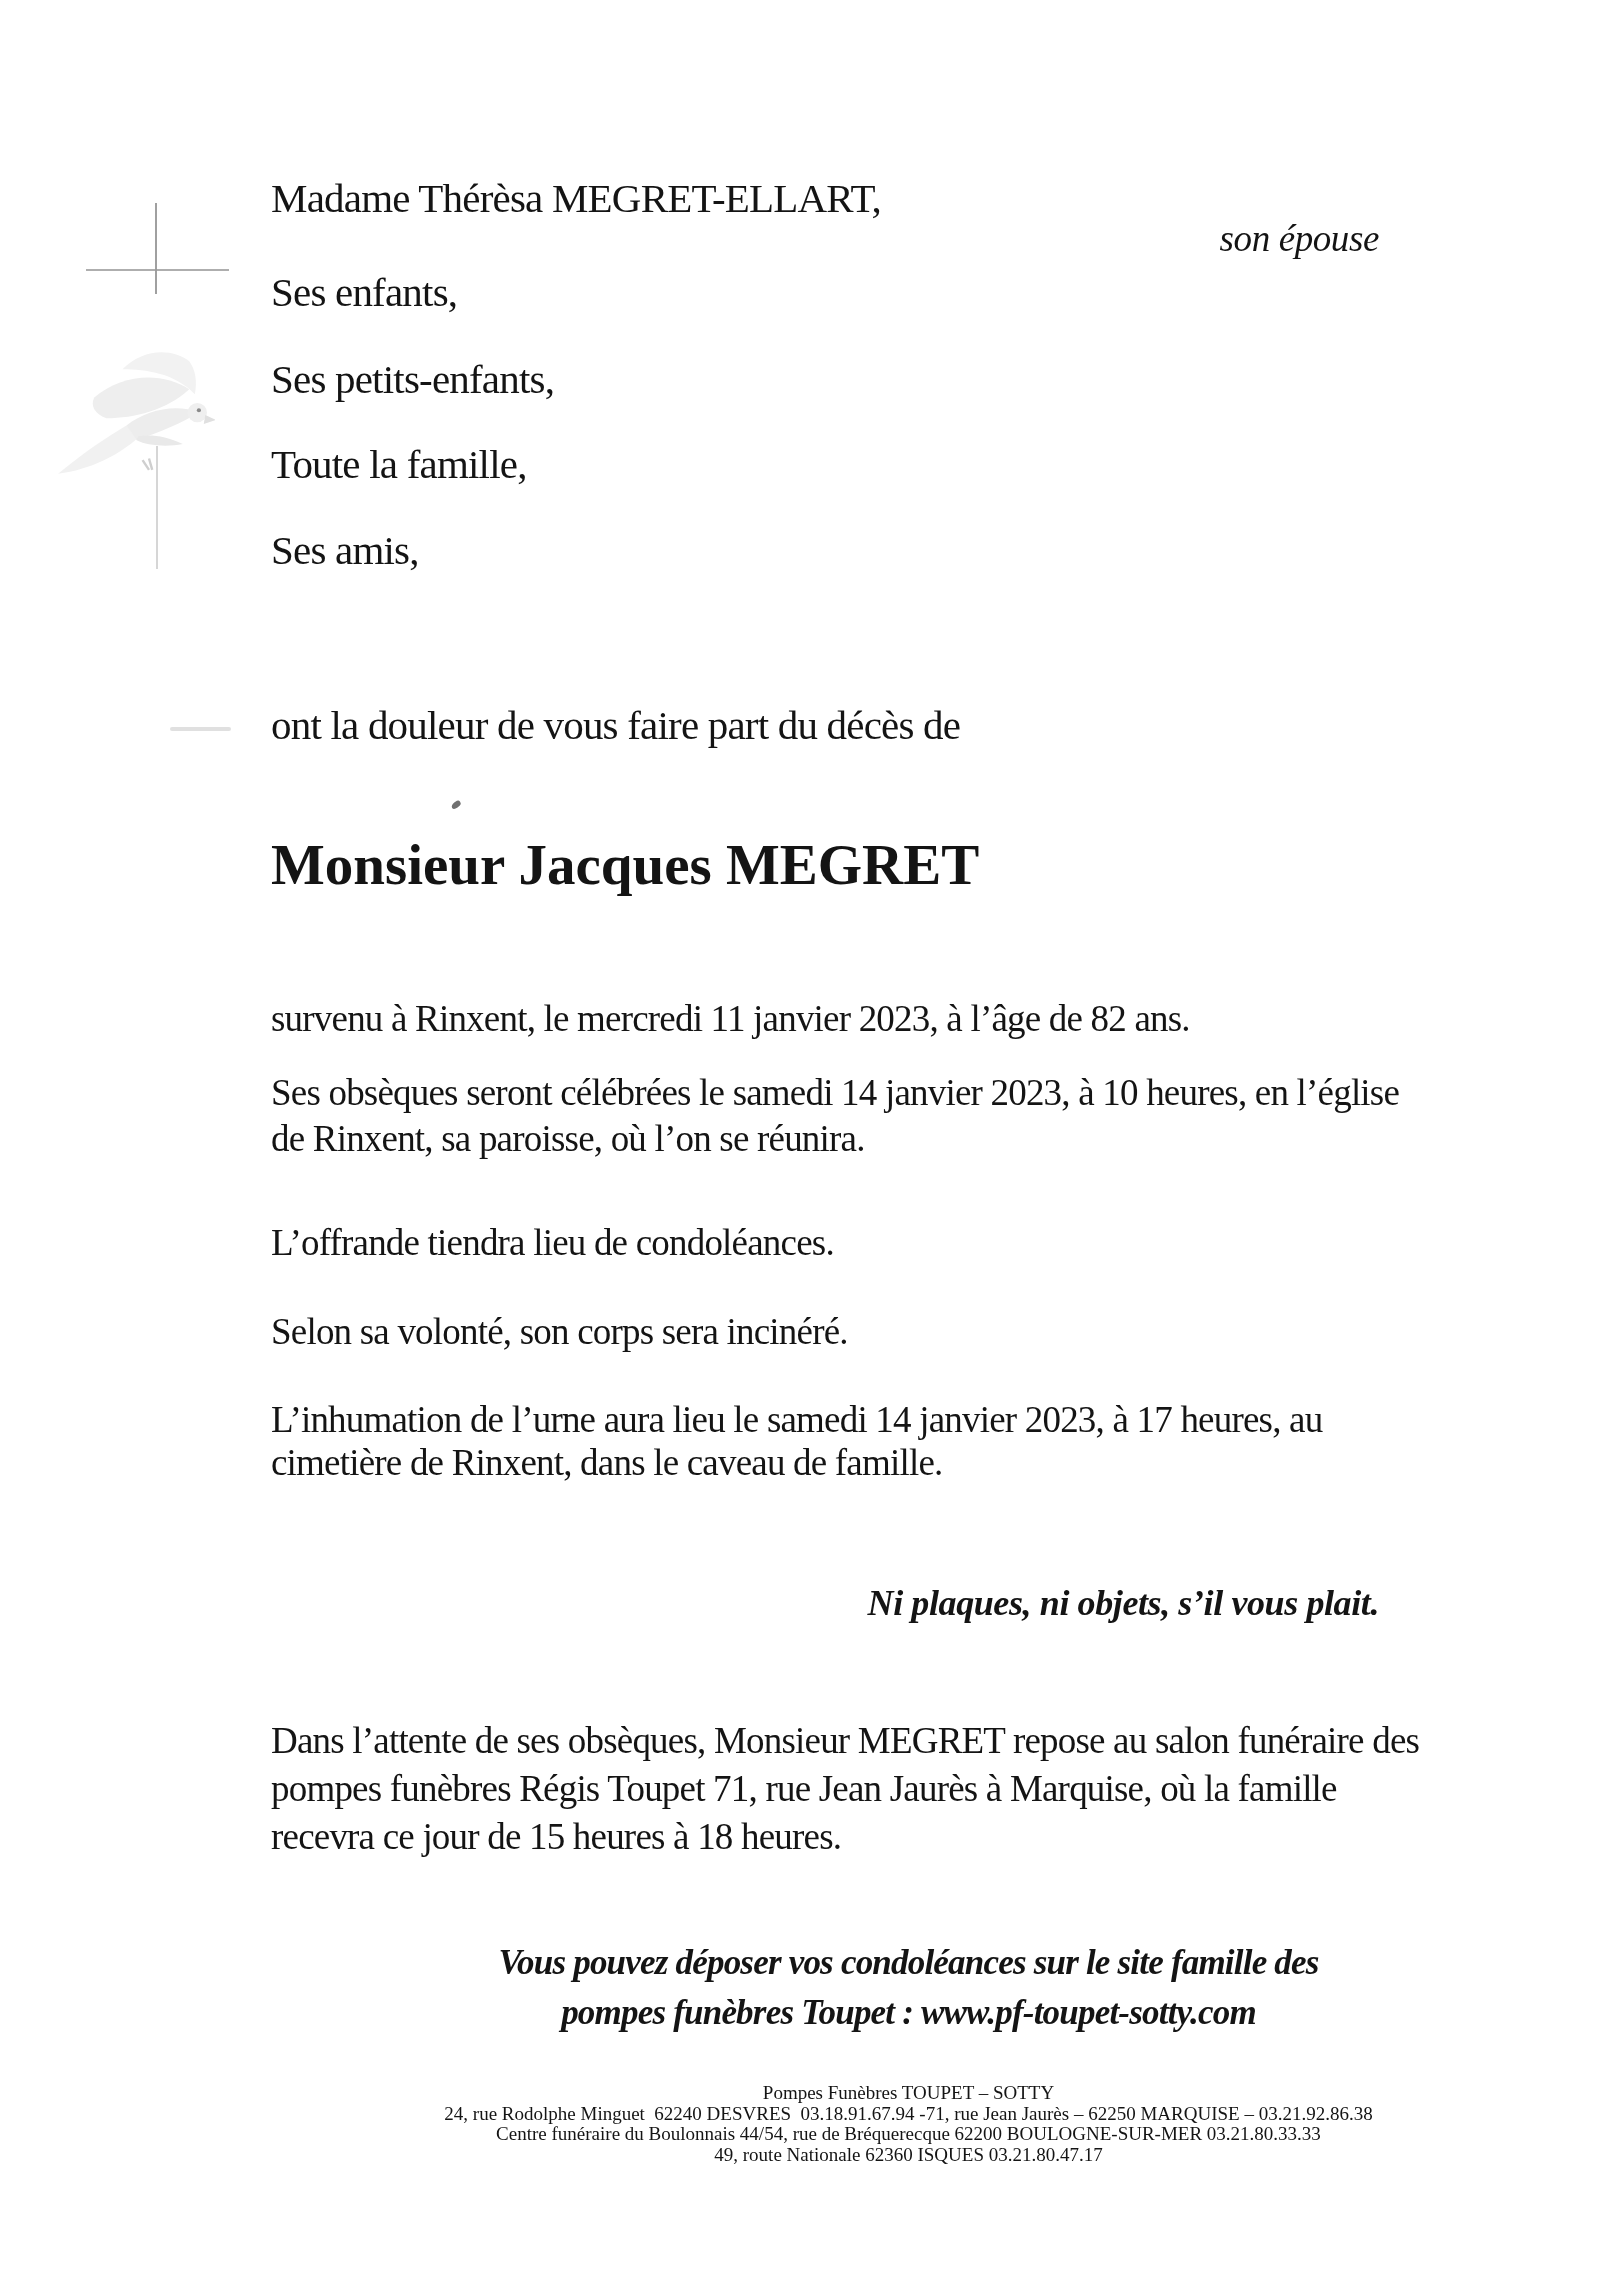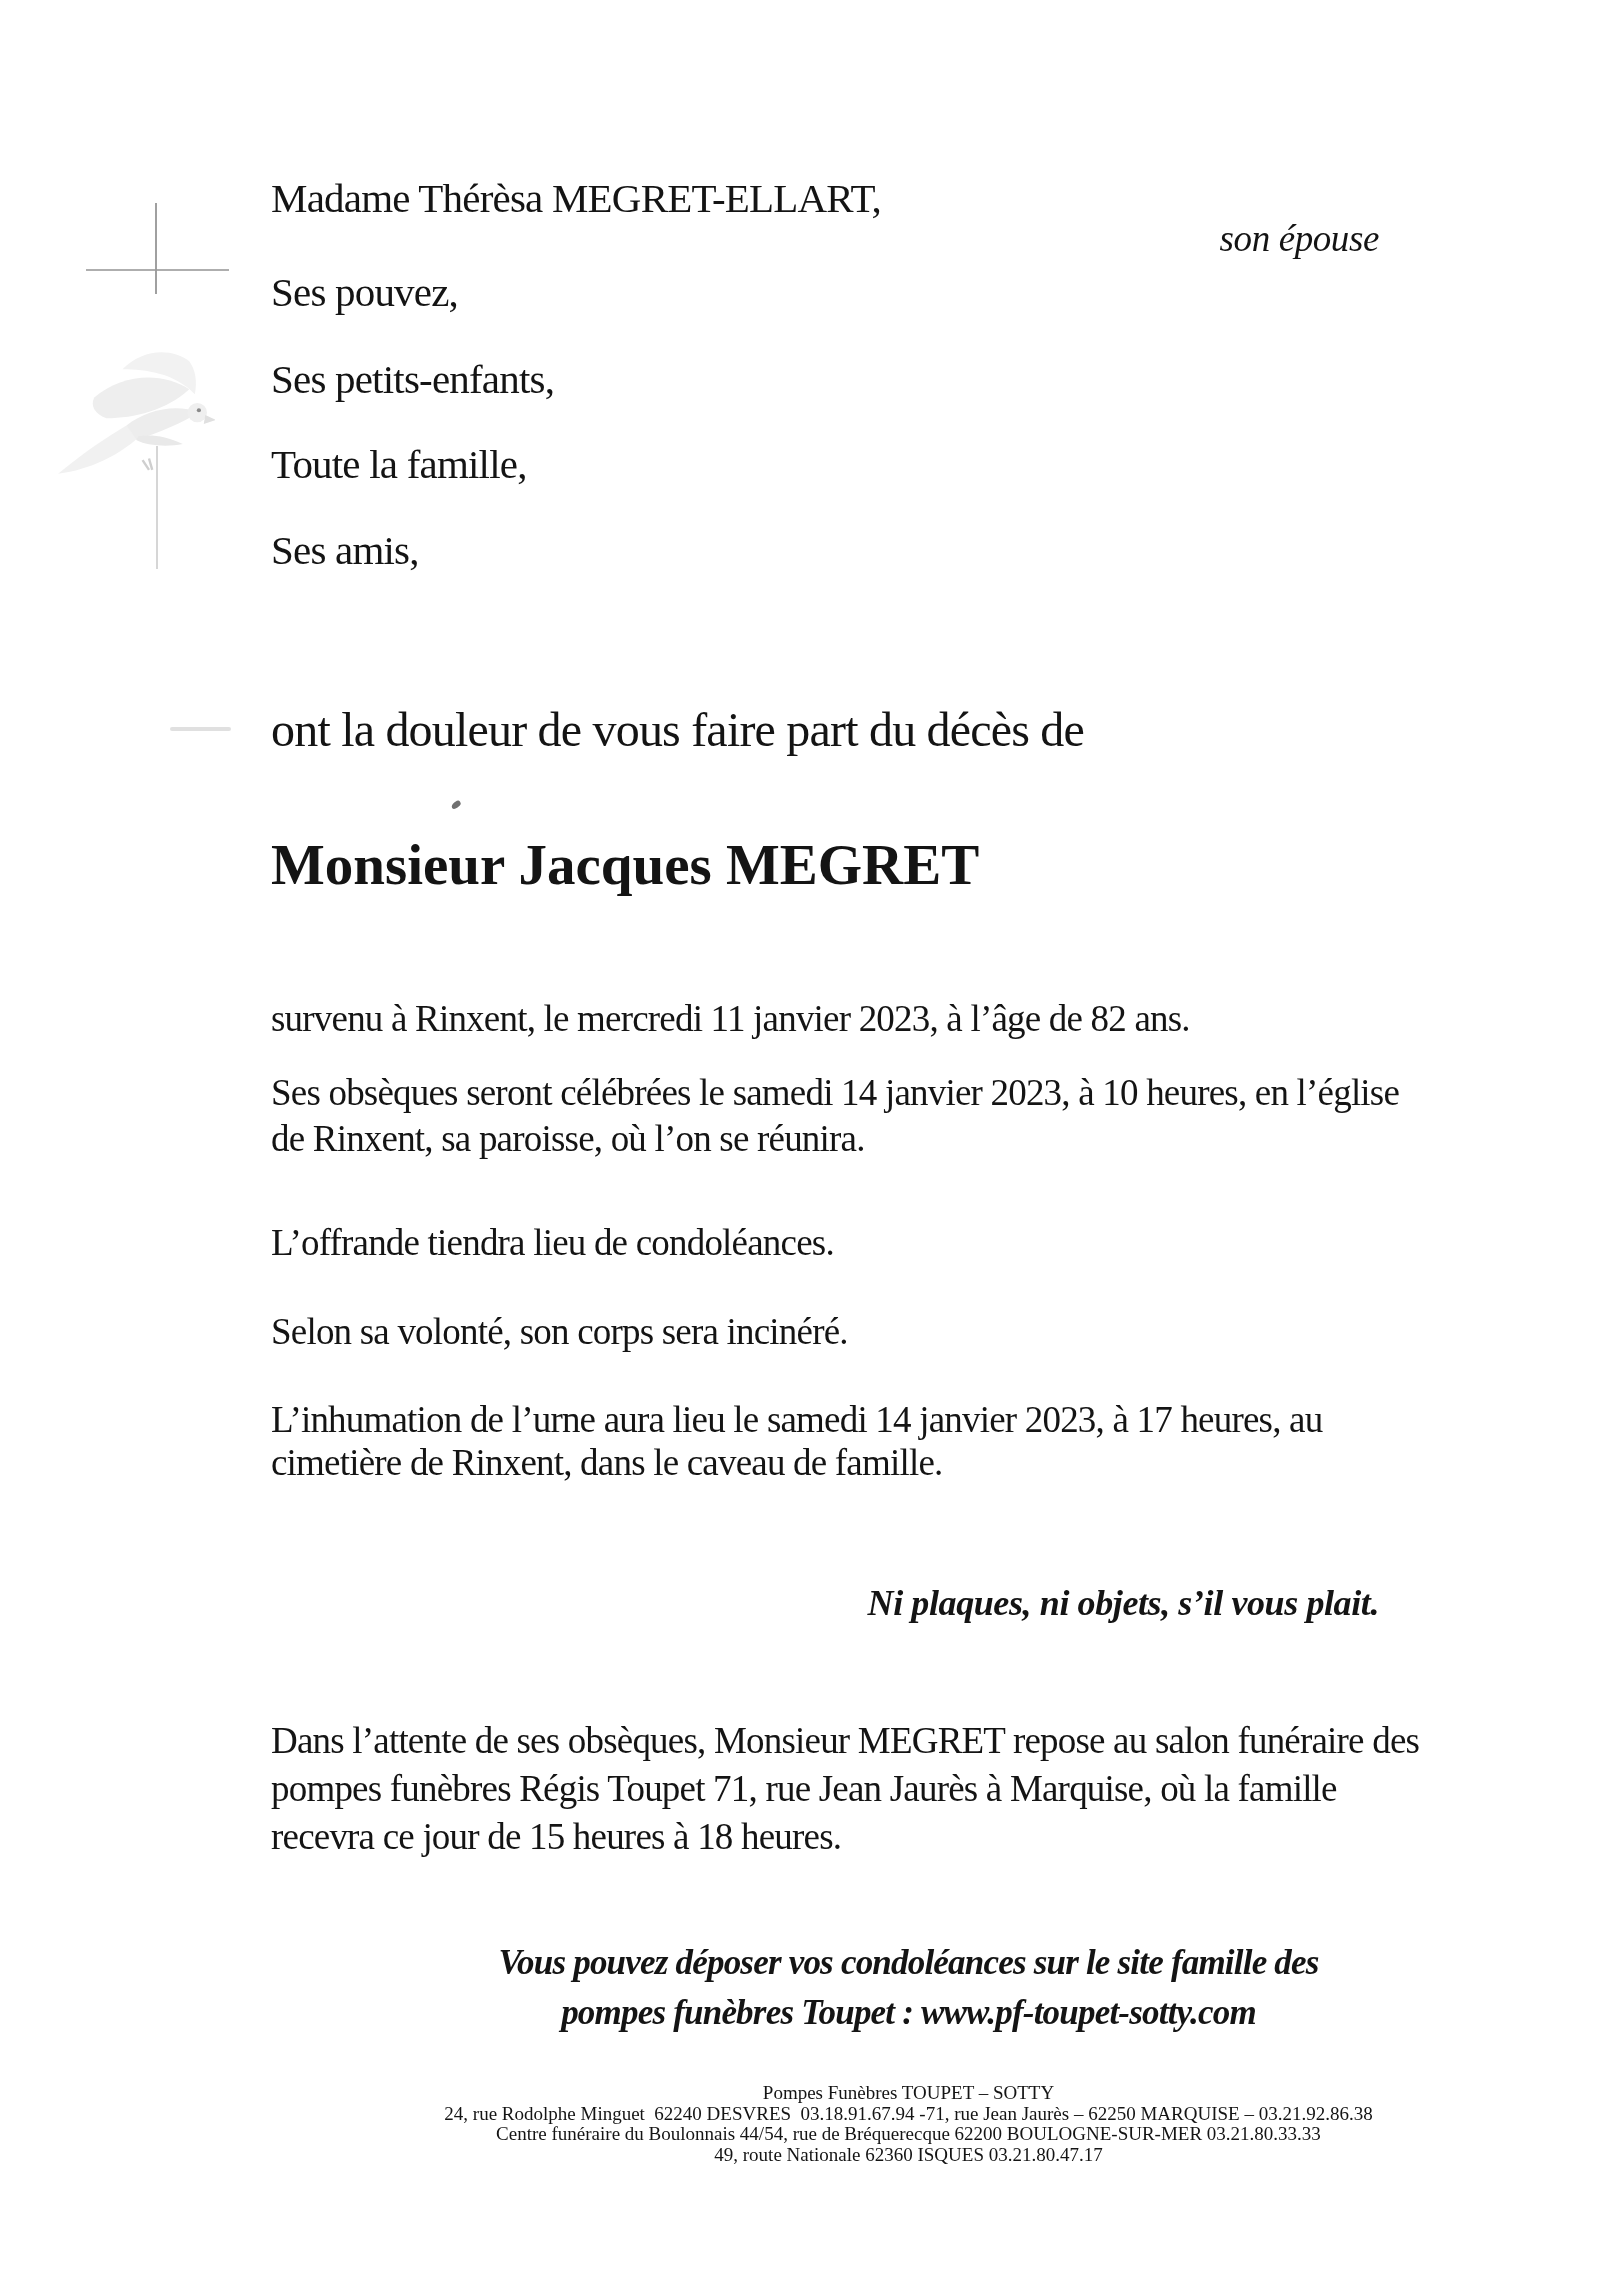--- a/index.html
+++ b/index.html
@@ -13,21 +13,21 @@
     overflow:hidden;
   }
   .line{
     position:absolute;
     white-space:pre;
     line-height:1.2;
     letter-spacing:-0.8px;
   }
   .opening{font-size:41px;}
   .relation{font-size:37px;font-style:italic;letter-spacing:-0.4px;}
-  .announce{font-size:48px;text-align:center;}
+  .announce{font-size:41px;text-align:center;}
   .title{
     font-size:57px;
     font-weight:bold;
     letter-spacing:0;
     text-align:left;
     left:271px;width:1275px;
   }
   .body-line{font-size:37px;}
   .request{font-size:36px;font-weight:bold;font-style:italic;letter-spacing:-0.4px;}
   .center-block{left:271px;width:1275px;text-align:center;}
@@ -61,21 +61,21 @@
     <path d="M60,80 C95,50 145,48 178,70 C150,96 110,106 75,106 C60,100 55,90 60,80 Z" fill="#eeeeee"></path>
     <path d="M112,133 C125,140 150,142 170,138 C150,128 132,126 115,128 Z" fill="#e9e9e9"></path>
     <circle cx="190" cy="96" r="2.6" fill="#8a8a8a"></circle>
     <path d="M120,158 l8,12 M128,156 l4,14" stroke="#cfcfcf" stroke-width="3" fill="none"></path>
   </svg>
 
   <div class="line opening" style="left:271px;top:174px">Madame Thérèsa MEGRET-ELLART,</div>
 
   <div class="line relation" style="right:77px;top:217px">son épouse</div>
 
-  <div class="line opening" style="left:271px;top:268px">Ses pouvez,</div>
+  <div class="line opening" style="left:271px;top:268px">Ses enfants,</div>
 
   <div class="line opening" style="left:271px;top:355px">Ses petits-enfants,</div>
 
   <div class="line opening" style="left:271px;top:440px">Toute la famille,</div>
 
   <div class="line opening" style="left:271px;top:526px">Ses amis,</div>
 
   <div class="line announce" style="left:271px;top:701px">ont la douleur de vous faire part du décès de</div>
 
   <div class="line title" style="top:831px">Monsieur Jacques MEGRET</div>

